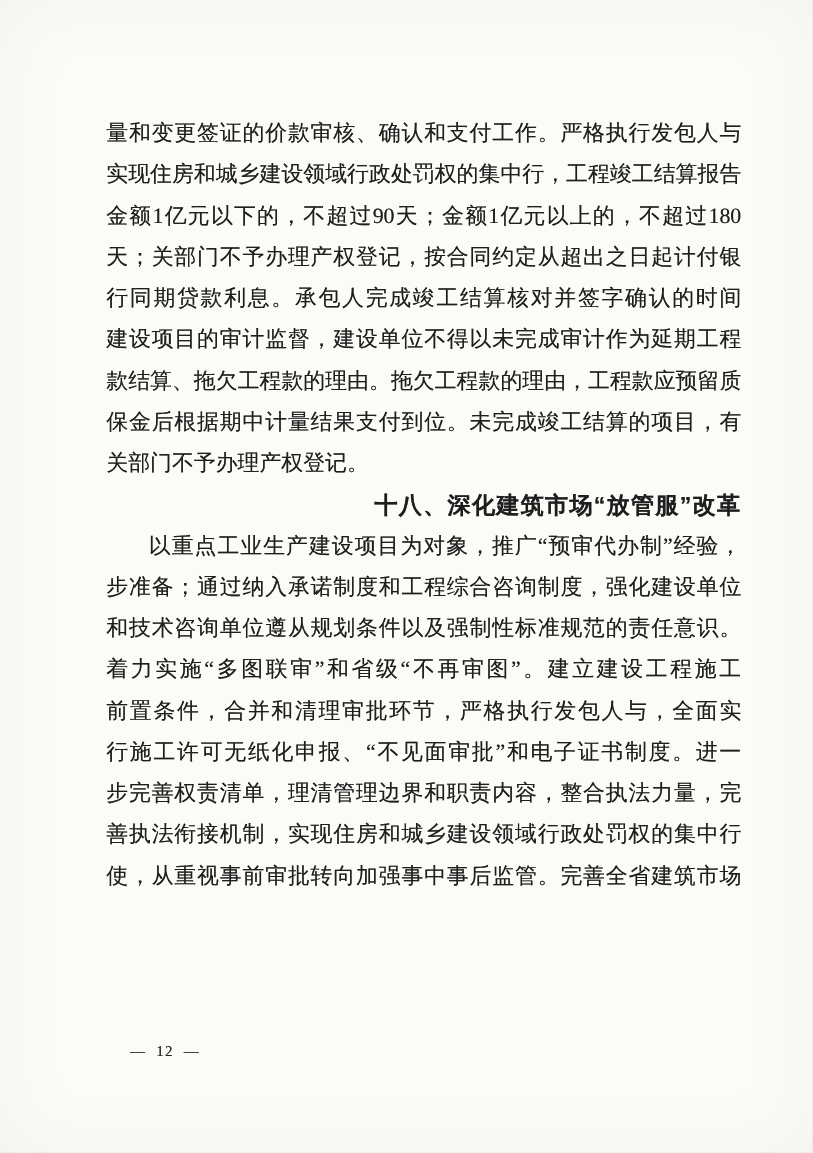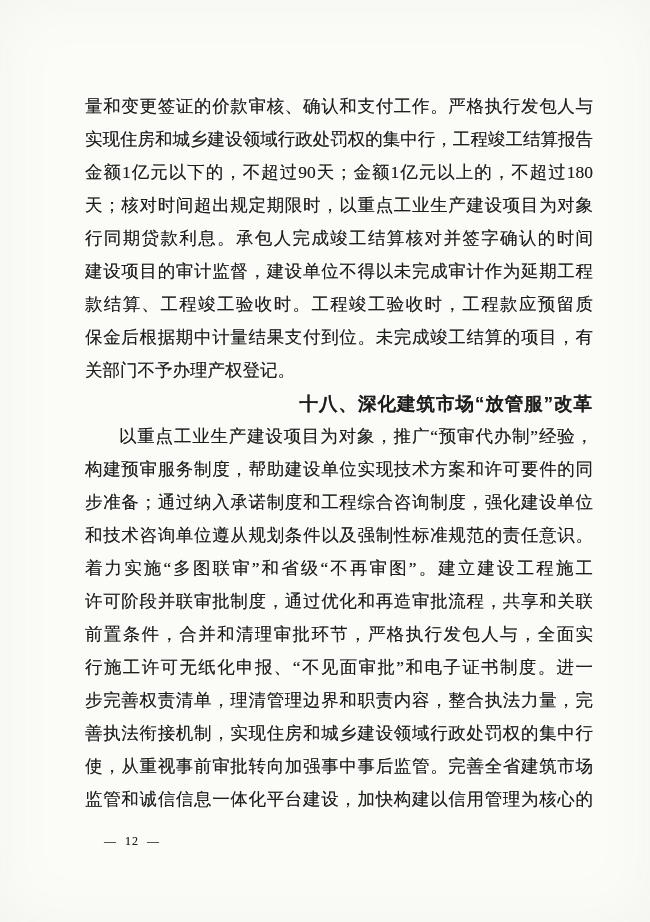--- a/index.html
+++ b/index.html
@@ -67,37 +67,34 @@
 </style>
 </head>
 <body>
 
 <div class="page">
   <div class="content">
     <div class="paragraph">
         <div class="line">量和变更签证的价款审核、确认和支付工作。严格执行发包人与</div>
         <div class="line">实现住房和城乡建设领域行政处罚权的集中行，工程竣工结算报告</div>
         <div class="line">金额1亿元以下的，不超过90天；金额1亿元以上的，不超过180</div>
-        <div class="line">天；核对时间超出规定期限时，以重点工业生产建设项目为对象</div>
+        <div class="line">天；关部门不予办理产权登记，按合同约定从超出之日起计付银</div>
         <div class="line">行同期贷款利息。承包人完成竣工结算核对并签字确认的时间</div>
         <div class="line">建设项目的审计监督，建设单位不得以未完成审计作为延期工程</div>
-        <div class="line">款结算、工程竣工验收时。工程竣工验收时，工程款应预留质</div>
+        <div class="line">款结算、拖欠工程款的理由。拖欠工程款的理由，工程款应预留质</div>
         <div class="line">保金后根据期中计量结果支付到位。未完成竣工结算的项目，有</div>
       </div>
     <div class="line short-line">关部门不予办理产权登记。</div>
     <h2 class="heading">十八、深化建筑市场“放管服”改革</h2>
     <div class="paragraph indent-first">
         <div class="line">以重点工业生产建设项目为对象，推广“预审代办制”经验，</div>
-        <div class="line">构建预审服务制度，帮助建设单位实现技术方案和许可要件的同</div>
         <div class="line">步准备；通过纳入承诺制度和工程综合咨询制度，强化建设单位</div>
         <div class="line">和技术咨询单位遵从规划条件以及强制性标准规范的责任意识。</div>
         <div class="line">着力实施“多图联审”和省级“不再审图”。建立建设工程施工</div>
-        <div class="line">许可阶段并联审批制度，通过优化和再造审批流程，共享和关联</div>
         <div class="line">前置条件，合并和清理审批环节，严格执行发包人与，全面实</div>
         <div class="line">行施工许可无纸化申报、“不见面审批”和电子证书制度。进一</div>
         <div class="line">步完善权责清单，理清管理边界和职责内容，整合执法力量，完</div>
         <div class="line">善执法衔接机制，实现住房和城乡建设领域行政处罚权的集中行</div>
         <div class="line">使，从重视事前审批转向加强事中事后监管。完善全省建筑市场</div>
-        <div class="line">监管和诚信信息一体化平台建设，加快构建以信用管理为核心的</div>
       </div>
   </div>
   <div class="page-number">— 12 —</div>
 </div>
 
 </body></html>

